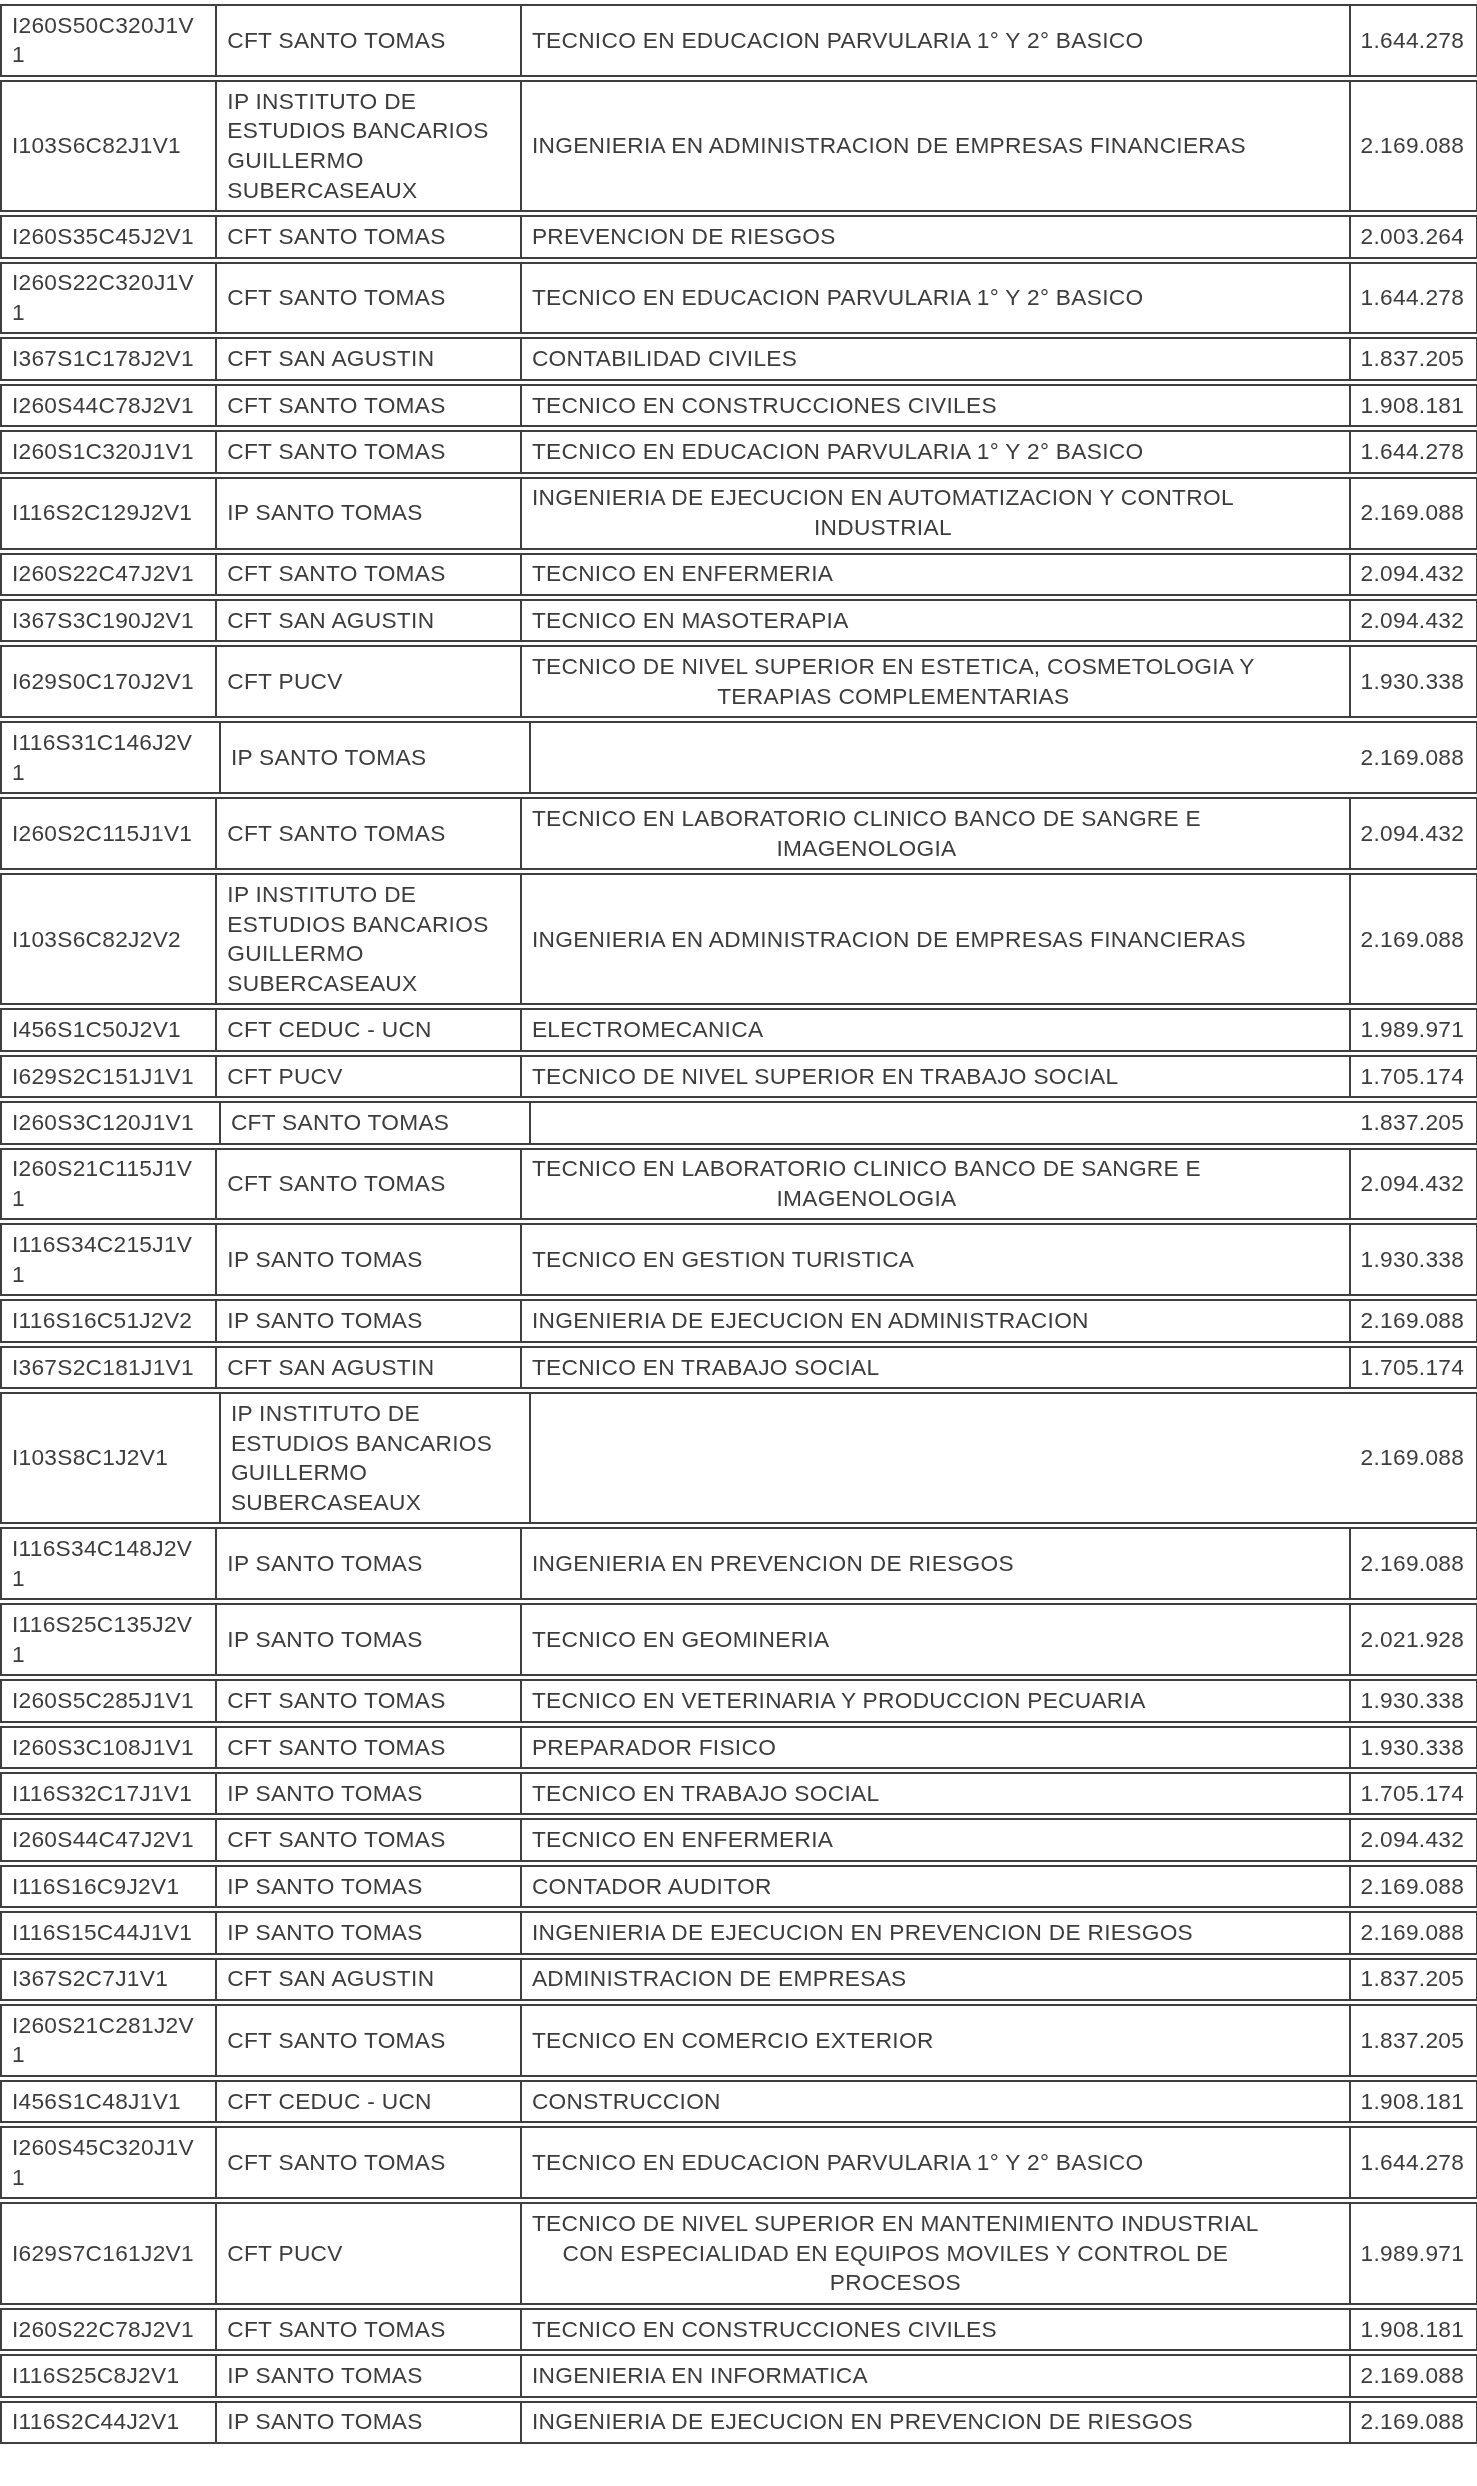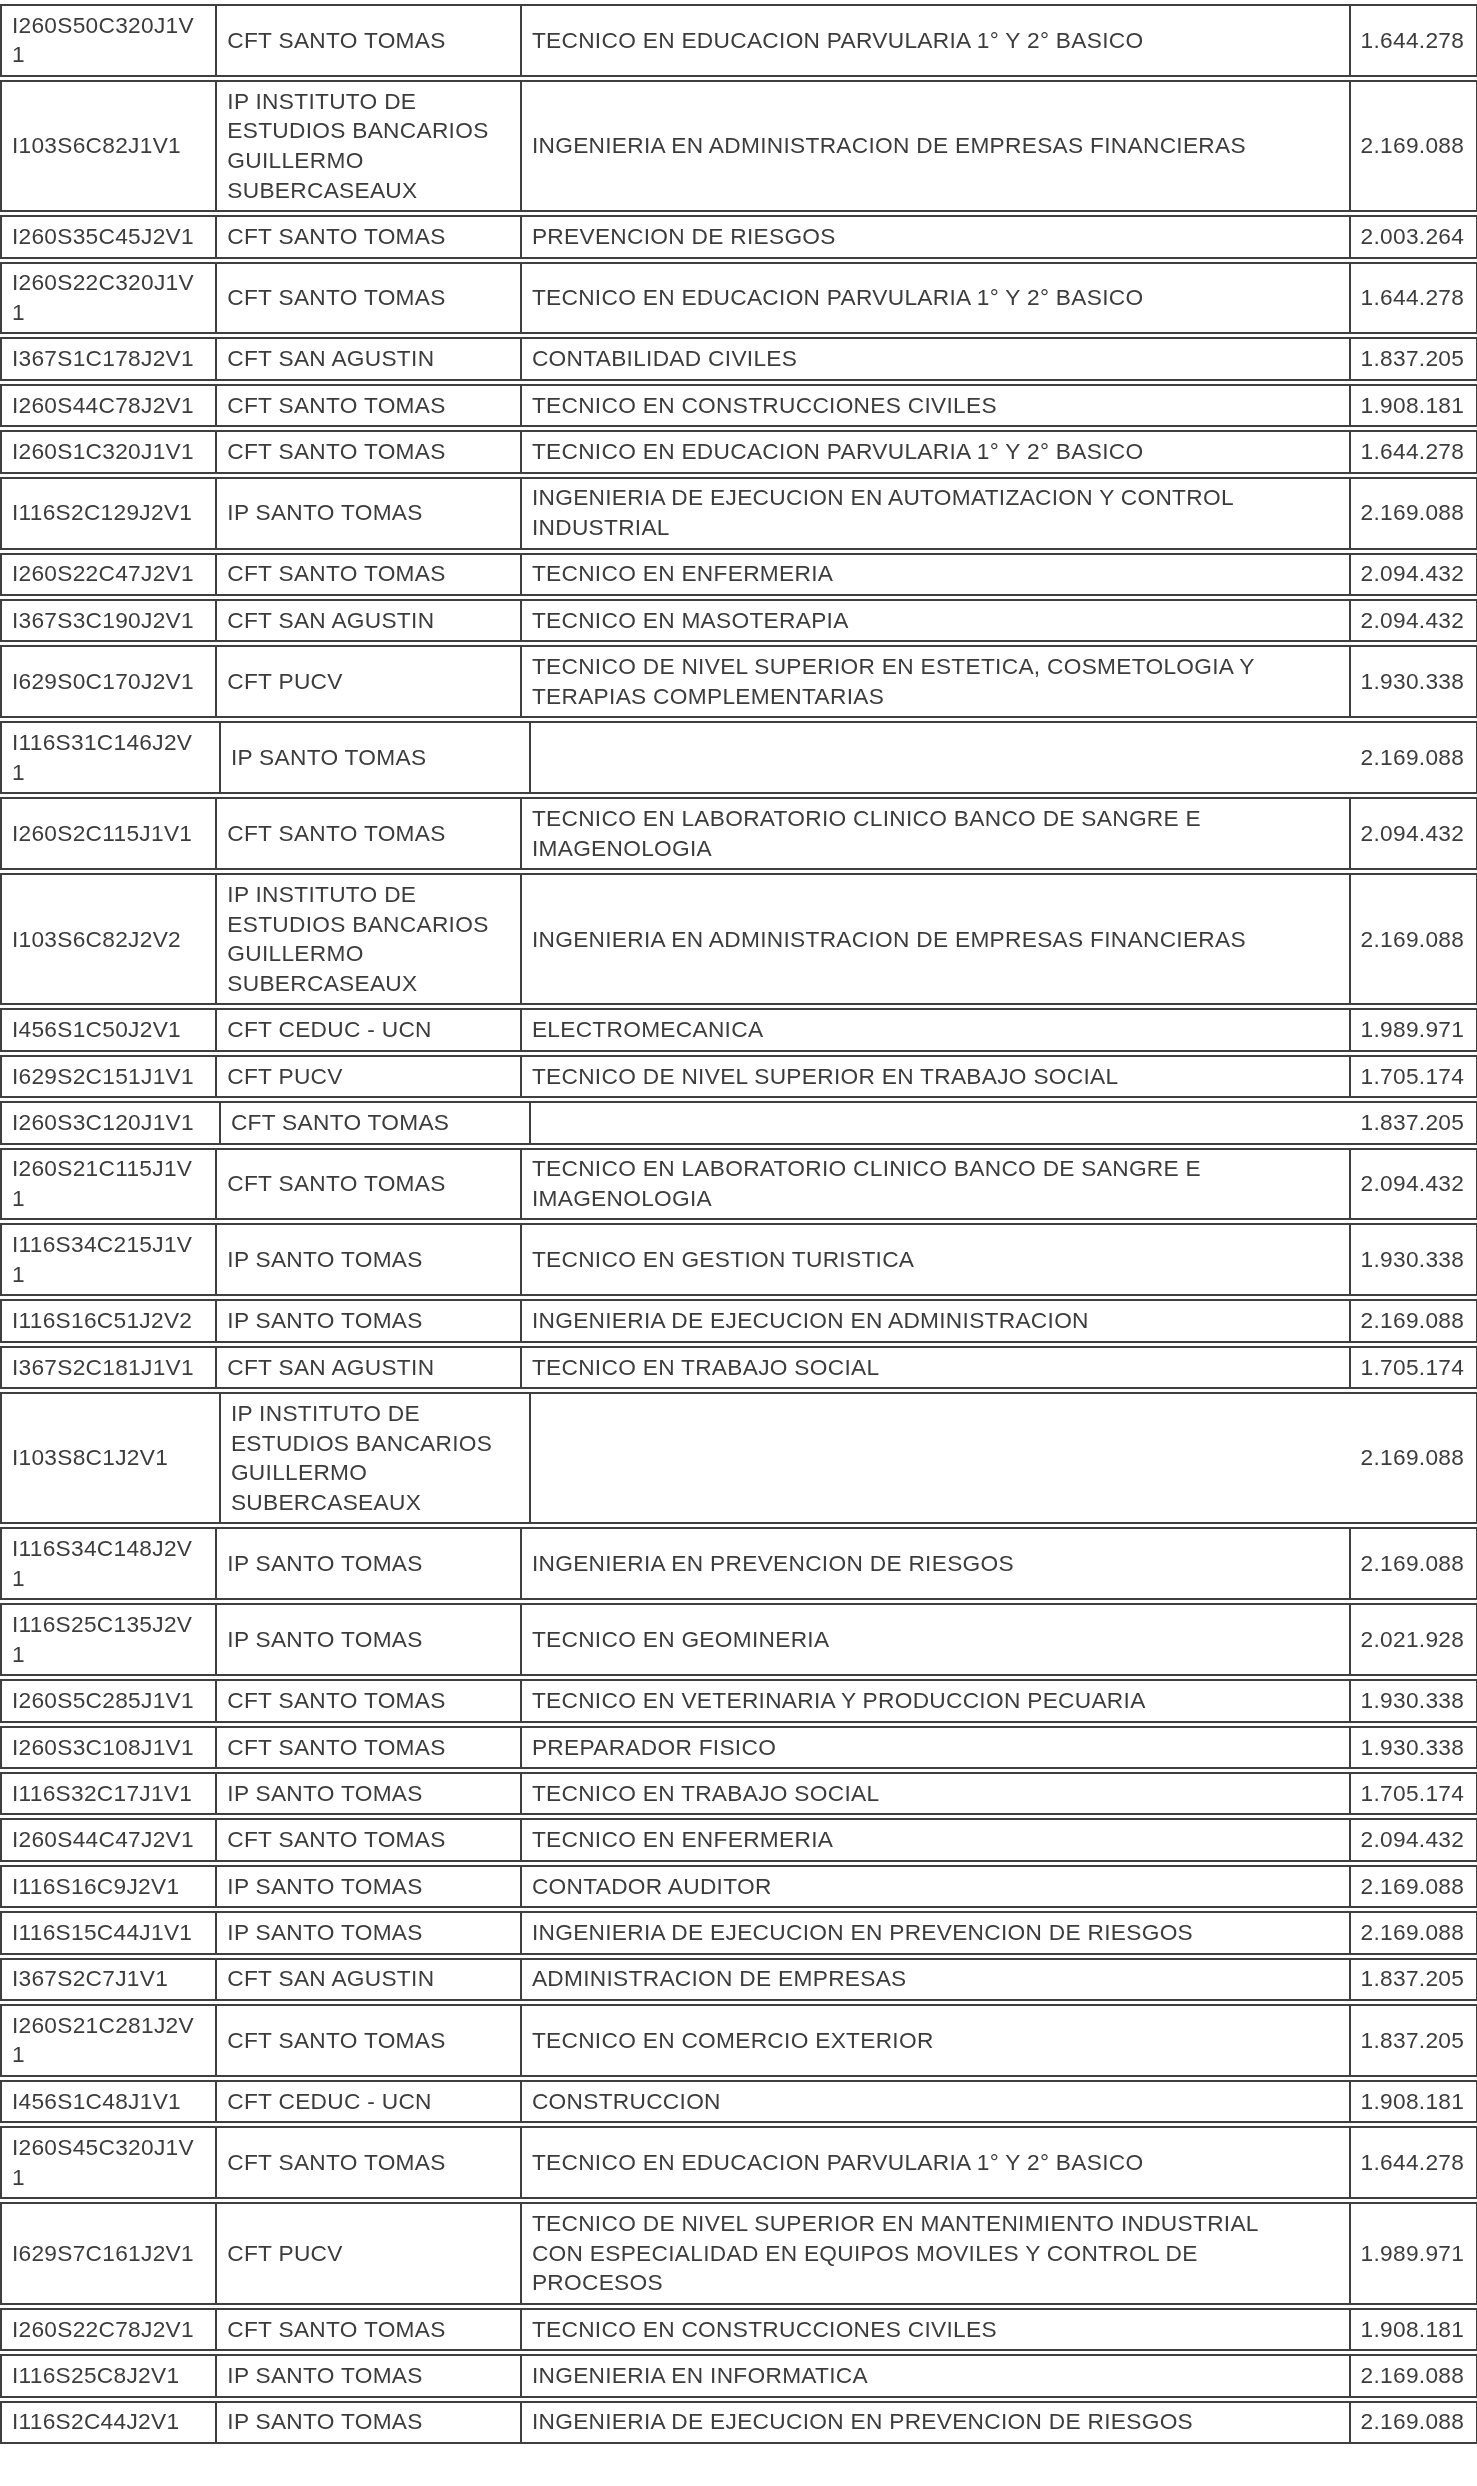--- a/index.html
+++ b/index.html
@@ -37,21 +37,21 @@
     font-size: 22.7px;
     line-height: 29.6px;
     letter-spacing: 0.3px;
     white-space: pre-line;
     color: #3c3c3c;
   }
   .cell + .cell { border-left: 2px solid #3f3f3f; }
 
   .cell.code  { width: 217px; padding-right: 13.8px; }
   .cell.inst  { width: 310px; }
-  .cell.prog  { width: 844px; }
+  .cell.prog  { width: 844px; text-align: center; }
   .cell.value {
     flex: 1;
     justify-content: flex-end;
     padding-right: 11.8px;
   }
 </style>
 </head>
 <body>
 
 <div class="page">

